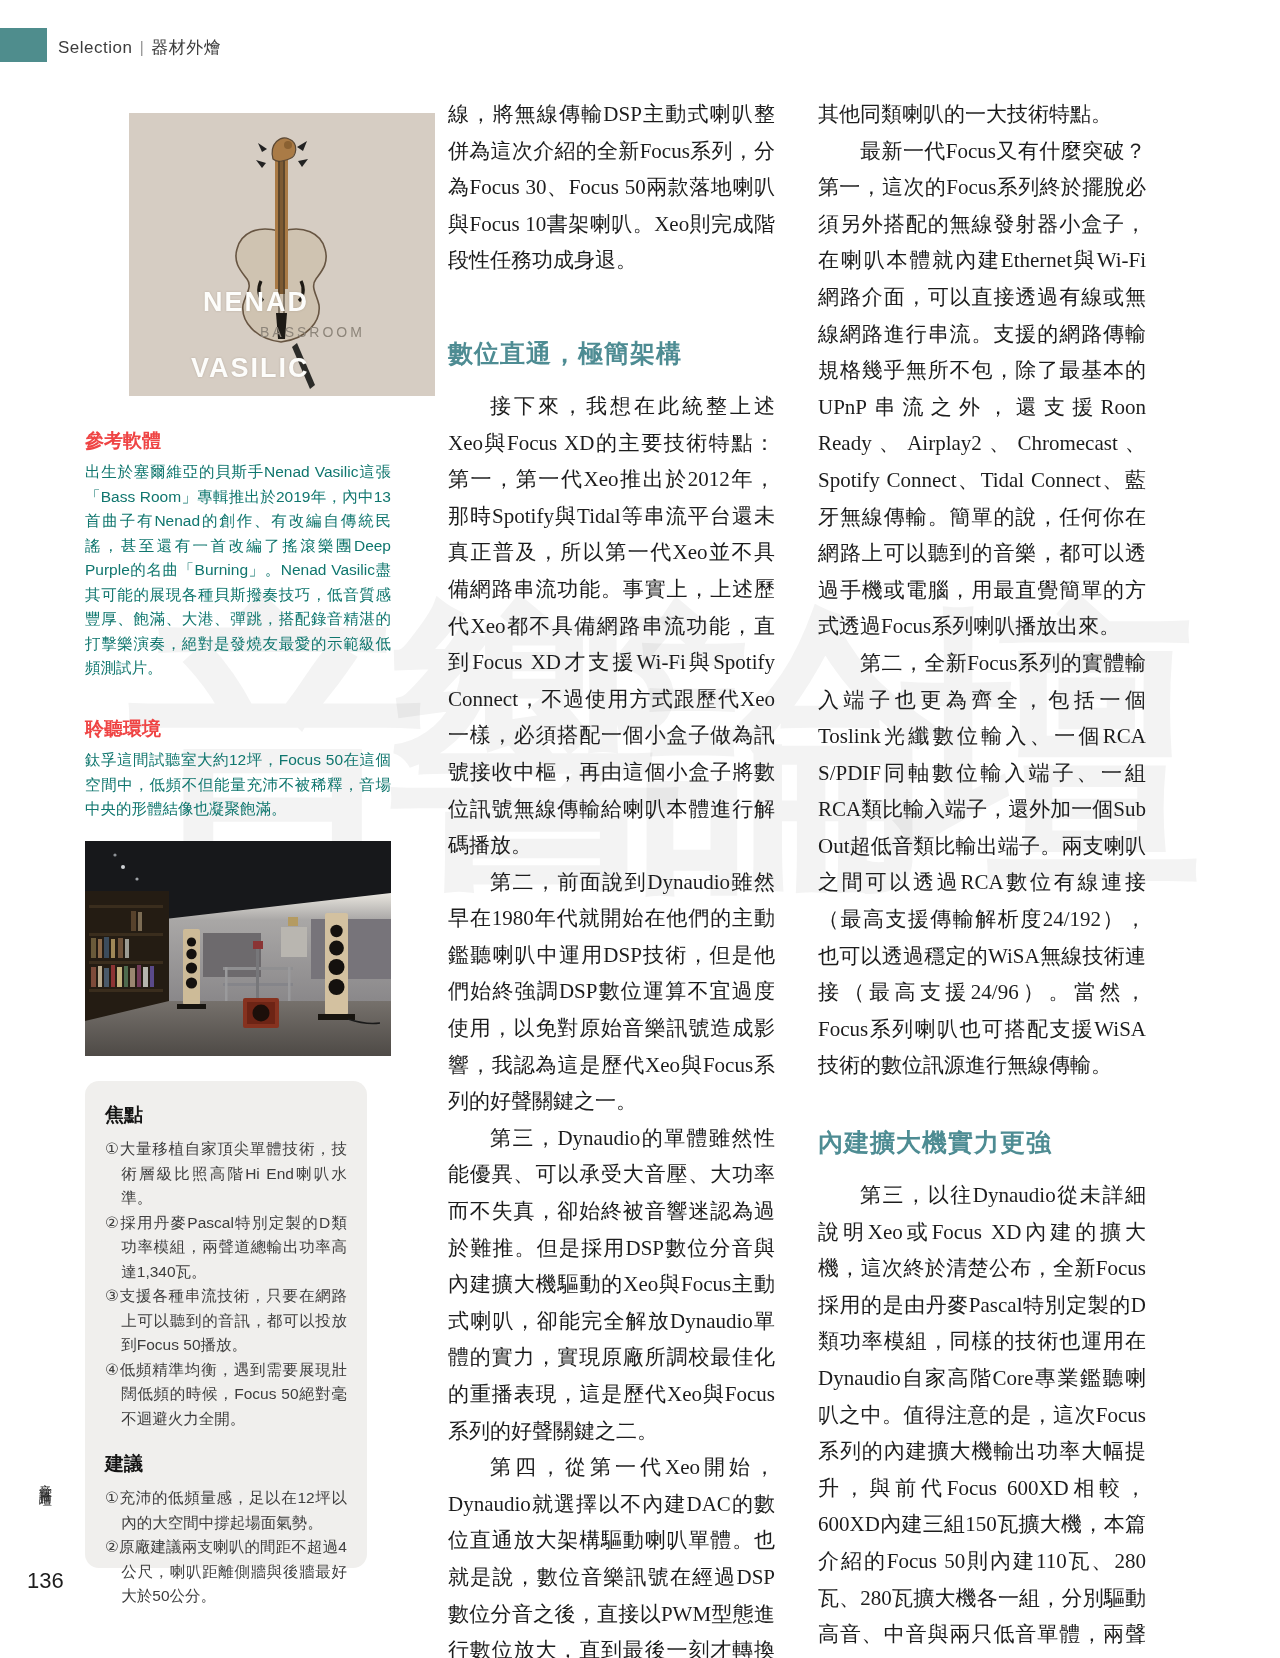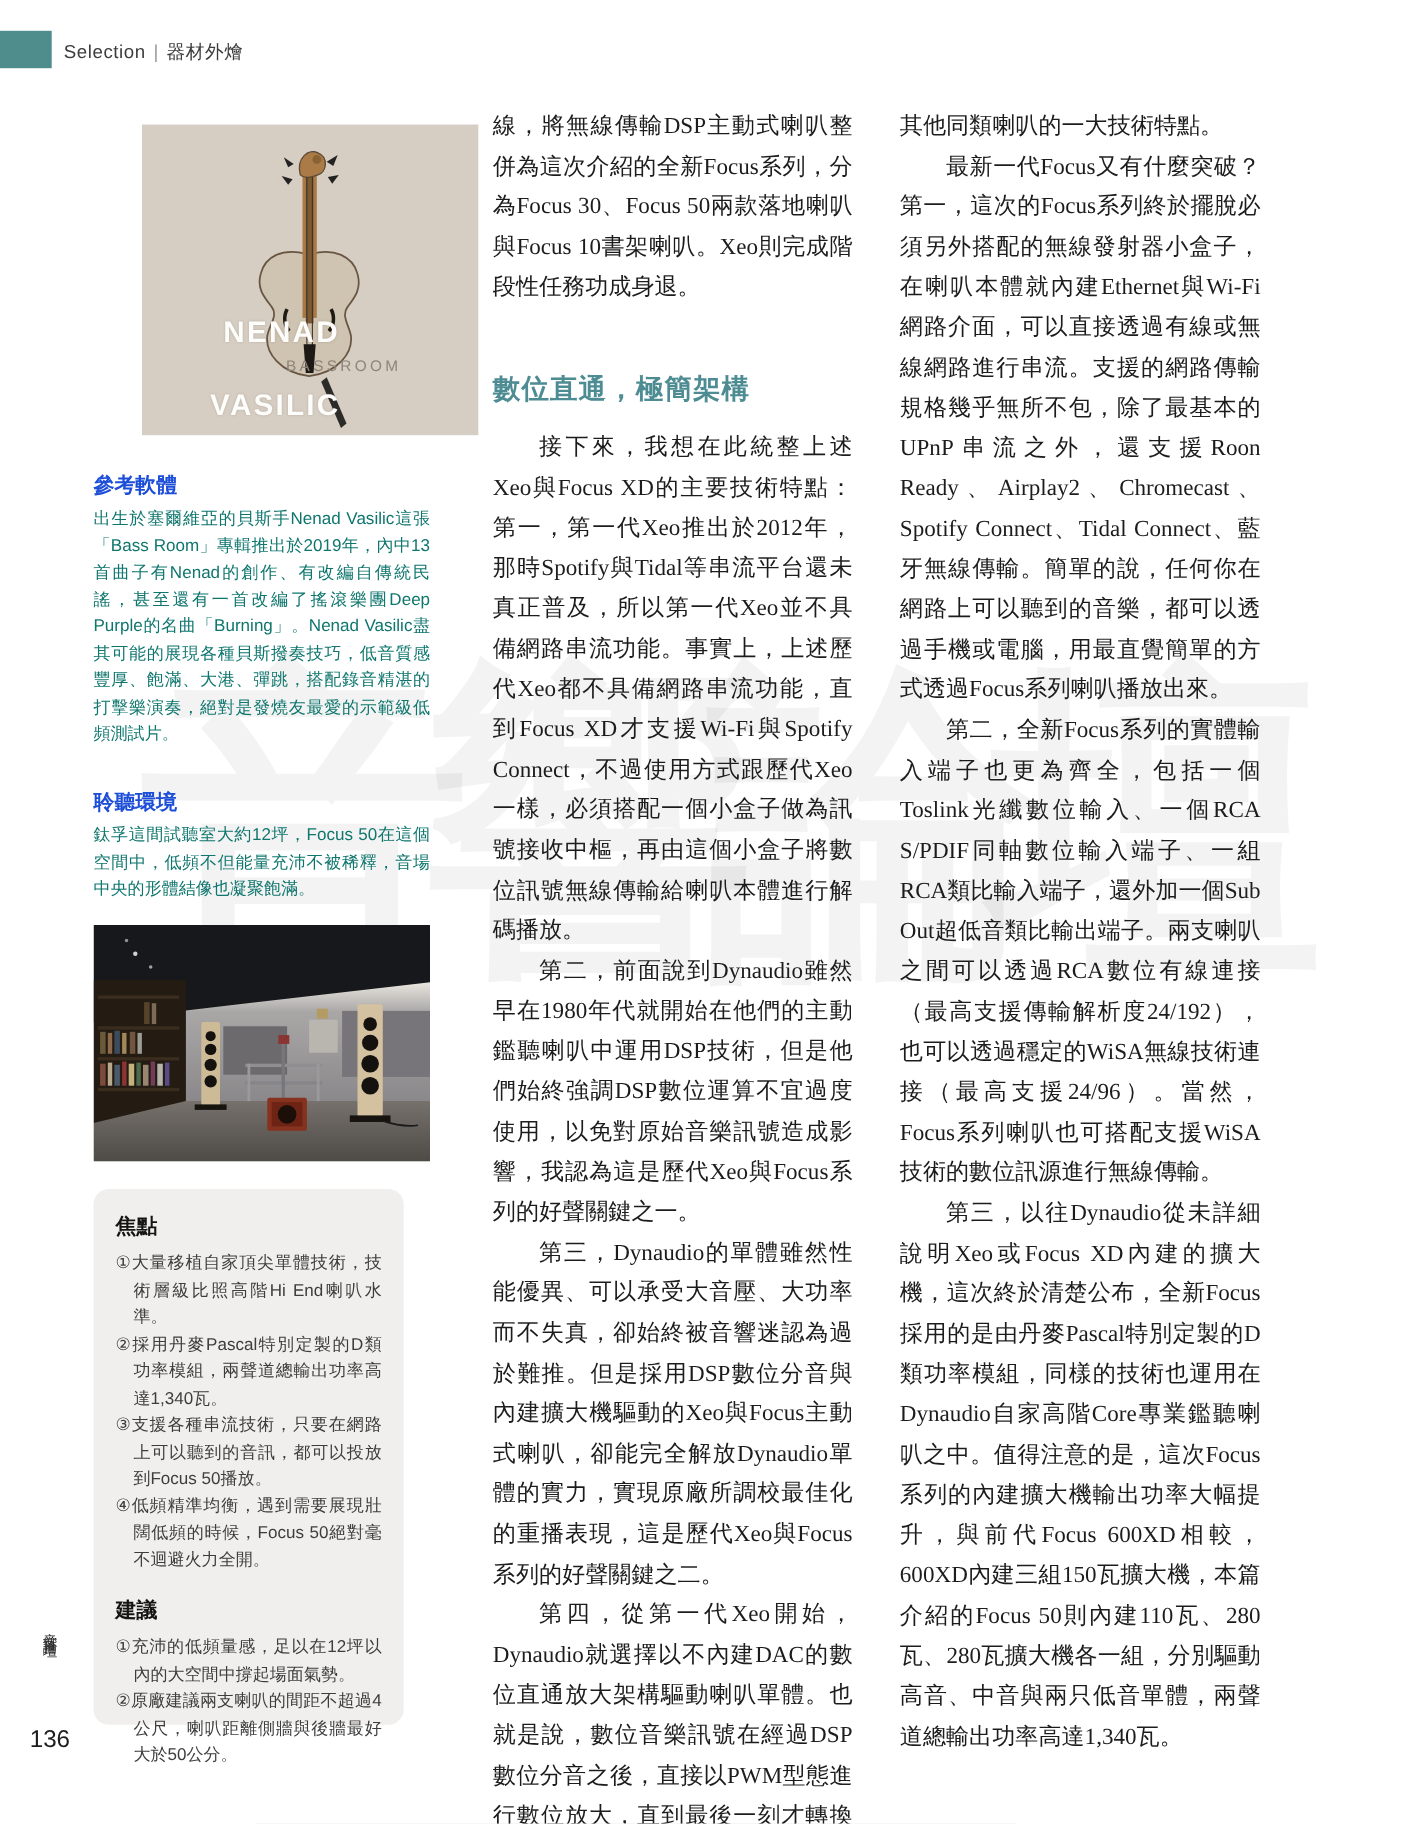--- a/index.html
+++ b/index.html
@@ -14,21 +14,21 @@
              letter-spacing:-42px;color:rgba(40,40,40,0.055);white-space:nowrap;z-index:0;
              font-family:"Liberation Sans",sans-serif;}
   
   .leftcol{position:absolute;left:85px;top:0;width:306px;z-index:2;}
   .album{position:absolute;left:0;top:113px;width:368px;height:283px;overflow:hidden;padding-left:44px;}
   .album-title-1,.album-title-2{position:absolute;color:#fdfdfb;font-weight:bold;font-size:27px;
              letter-spacing:2px;line-height:1;text-shadow:0 0 2px rgba(120,100,80,.35);}
   .album-title-1{left:118px;top:176px;}
   .album-title-2{left:106px;top:200px;margin-top:42px;}
   .album-sub{position:absolute;left:175px;top:211px;color:#8d857a;font-size:14px;letter-spacing:3px;}
-  .side-heading{position:absolute;left:0;font-size:19px;font-weight:bold;color:#1d4ed8;margin:0;}
+  .side-heading{position:absolute;left:0;font-size:19px;font-weight:bold;color:#ef4444;margin:0;}
   .side-text{position:absolute;left:0;width:306px;font-size:15.5px;line-height:24.5px;color:#0f766e;
              text-align:justify;margin:0;}
   .photo{position:absolute;left:0;top:841px;width:306px;height:215px;overflow:hidden;}
   .graybox{position:absolute;left:0;top:1081px;width:282px;height:487px;background:#f0efed;
            border-radius:14px;box-sizing:border-box;padding:21px 20px;}
   .graybox h3{font-size:19px;font-weight:bold;color:#141414;margin:0 0 9px;}
   .graybox .item{font-size:15.5px;line-height:24.5px;color:#3d3d3d;text-align:justify;
            margin:0;padding-left:1.05em;text-indent:-1.05em;}
   .graybox .gap{height:20px;}
   
@@ -203,19 +203,20 @@
     <p class="body">接下來，我想在此統整上述Xeo與Focus XD的主要技術特點：第一，第一代Xeo推出於2012年，那時Spotify與Tidal等串流平台還未真正普及，所以第一代Xeo並不具備網路串流功能。事實上，上述歷代Xeo都不具備網路串流功能，直到Focus XD才支援Wi-Fi與Spotify Connect，不過使用方式跟歷代Xeo一樣，必須搭配一個小盒子做為訊號接收中樞，再由這個小盒子將數位訊號無線傳輸給喇叭本體進行解碼播放。</p>
     <p class="body">第二，前面說到Dynaudio雖然早在1980年代就開始在他們的主動鑑聽喇叭中運用DSP技術，但是他們始終強調DSP數位運算不宜過度使用，以免對原始音樂訊號造成影響，我認為這是歷代Xeo與Focus系列的好聲關鍵之一。</p>
     <p class="body">第三，Dynaudio的單體雖然性能優異、可以承受大音壓、大功率而不失真，卻始終被音響迷認為過於難推。但是採用DSP數位分音與內建擴大機驅動的Xeo與Focus主動式喇叭，卻能完全解放Dynaudio單體的實力，實現原廠所調校最佳化的重播表現，這是歷代Xeo與Focus系列的好聲關鍵之二。</p>
     <p class="body">第四，從第一代Xeo開始，Dynaudio就選擇以不內建DAC的數位直通放大架構驅動喇叭單體。也就是說，數位音樂訊號在經過DSP數位分音之後，直接以PWM型態進行數位放大，直到最後一刻才轉換為類比型態驅動單體，省去了DAC轉換的過程，可以說是理論上最簡潔的數位訊號處理、放大方式，也是歷代Xeo與Focus系列不同於</p>
   </div>
 
   <div class="body-col" style="left:818px;width:328px">
     <p class="body noindent">其他同類喇叭的一大技術特點。</p>
     <p class="body">最新一代Focus又有什麼突破？第一，這次的Focus系列終於擺脫必須另外搭配的無線發射器小盒子，在喇叭本體就內建Ethernet與Wi-Fi網路介面，可以直接透過有線或無線網路進行串流。支援的網路傳輸規格幾乎無所不包，除了最基本的UPnP串流之外，還支援Roon Ready、Airplay2、Chromecast、Spotify Connect、Tidal Connect、藍牙無線傳輸。簡單的說，任何你在網路上可以聽到的音樂，都可以透過手機或電腦，用最直覺簡單的方式透過Focus系列喇叭播放出來。</p>
     <p class="body">第二，全新Focus系列的實體輸入端子也更為齊全，包括一個Toslink光纖數位輸入、一個RCA S/PDIF同軸數位輸入端子、一組RCA類比輸入端子，還外加一個Sub Out超低音類比輸出端子。兩支喇叭之間可以透過RCA數位有線連接（最高支援傳輸解析度24/192），也可以透過穩定的WiSA無線技術連接（最高支援24/96）。當然，Focus系列喇叭也可搭配支援WiSA技術的數位訊源進行無線傳輸。</p>
+    <h2 class="col-heading second">內建擴大機實力更強</h2>
     <p class="body">第三，以往Dynaudio從未詳細說明Xeo或Focus XD內建的擴大機，這次終於清楚公布，全新Focus採用的是由丹麥Pascal特別定製的D類功率模組，同樣的技術也運用在Dynaudio自家高階Core專業鑑聽喇叭之中。值得注意的是，這次Focus系列的內建擴大機輸出功率大幅提升，與前代Focus 600XD相較，600XD內建三組150瓦擴大機，本篇介紹的Focus 50則內建110瓦、280瓦、280瓦擴大機各一組，分別驅動高音、中音與兩只低音單體，兩聲道總輸出功率高達1,340瓦。</p>
   </div>
 
   <div class="footer-vertical">音響論壇</div>
   <div class="footer-page">136</div>
 
 </div>
 
 </body></html>

